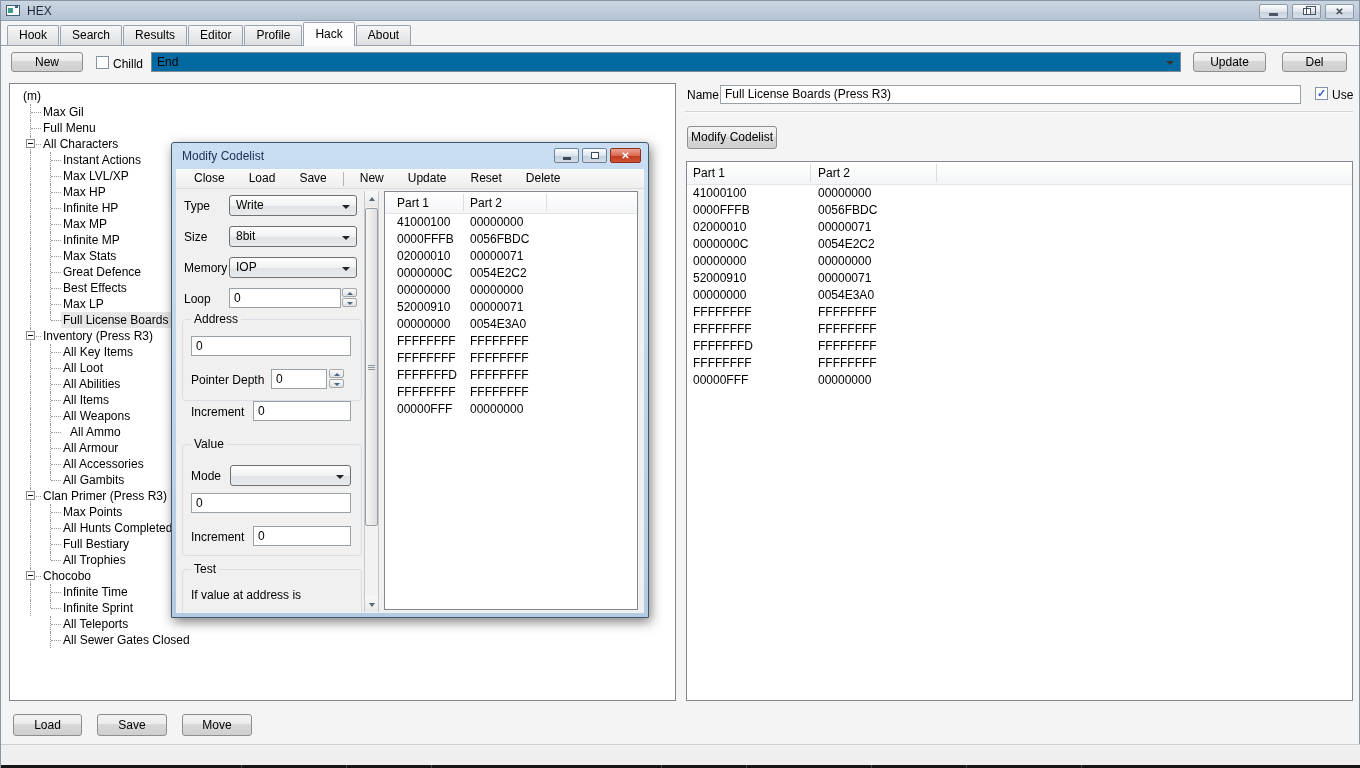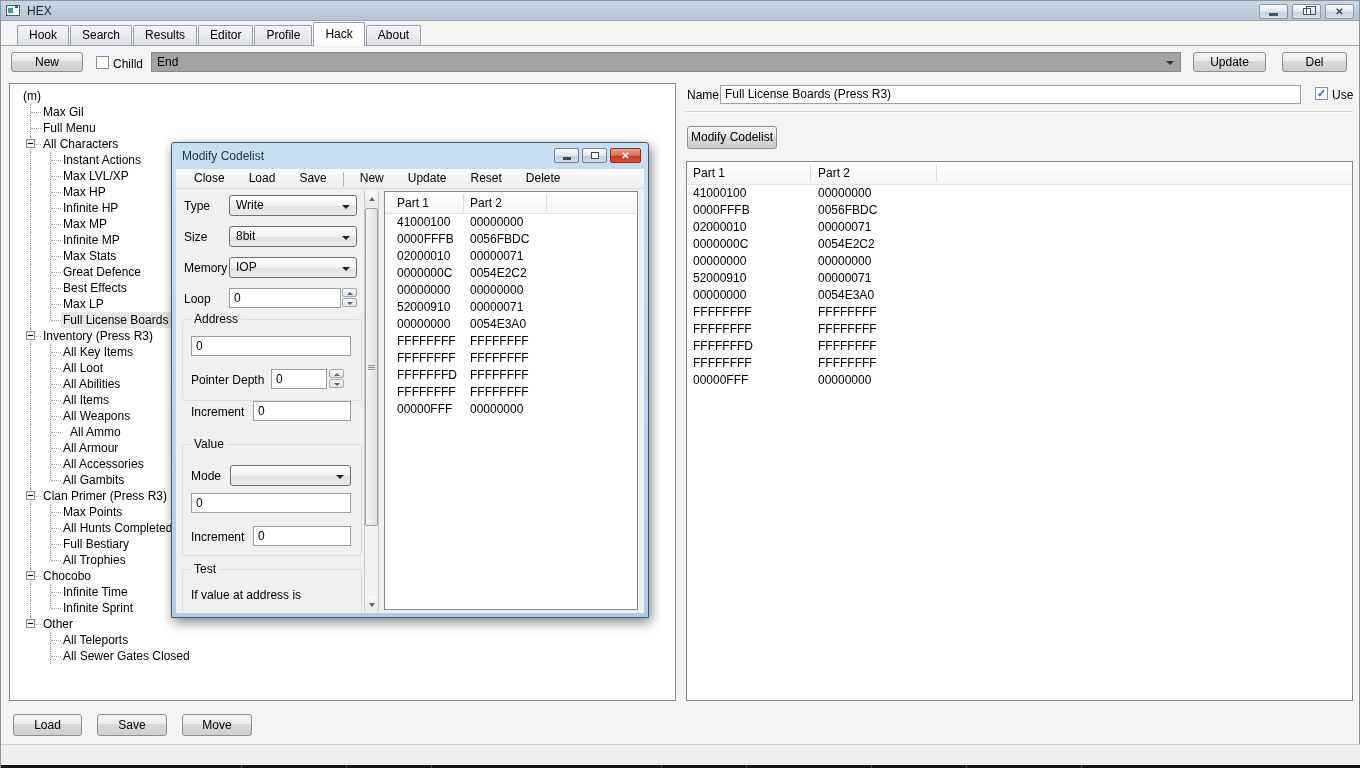--- a/index.html
+++ b/index.html
@@ -20,29 +20,29 @@
   .win-btn { width:29px; height:15px; border:1px solid #8b98a6; border-radius:2px;
     background:linear-gradient(#fdfdfd,#dfe5ec 50%,#c9d2dc 51%,#d8dfe7);
     display:flex; align-items:center; justify-content:center; font-size:9px; color:#37424e; }
   .glyph-min { width:9px; height:3px; background:#4a5663; margin-top:6px; }
   .glyph-restore { width:8px; height:7px; border:1px solid #4a5663; position:relative; background:#fff; }
   .glyph-restore::before { content:""; position:absolute; left:2px; top:-3px; width:8px; height:7px; border:1px solid #4a5663; }
   .glyph-x { font-weight:bold; font-size:10px; color:#3e4956; }
 
   
   .tabbar { position:absolute; left:0; top:21px; right:0; height:24px; display:flex;
-    align-items:flex-end; padding-left:16px; border-bottom:1px solid #98a3af; }
+    align-items:flex-end; padding-left:6px; border-bottom:1px solid #98a3af; }
   .tab { height:20px; line-height:19px; padding:0 11px; background:linear-gradient(#f6f6f6,#dddfe2);
     border:1px solid #98a3af; border-bottom:none; border-radius:2px 2px 0 0; margin-right:1px; }
   .tab.active { height:24px; line-height:22px; background:#fdfdfd; position:relative; z-index:2; margin-bottom:-1px; }
 
   
   .btn { position:absolute; border:1px solid #8e8e8e; border-radius:3px; text-align:center;
     background:linear-gradient(#f4f4f4,#ebebeb 45%,#d8d8d8 46%,#cfcfcf); }
-  .combo-flat { position:absolute; background:#a3a3a3; border:1px solid #7f8b99; padding-left:5px; }
+  .combo-flat { position:absolute; background:#0369a1; border:1px solid #7f8b99; padding-left:5px; }
   .arr { width:0; height:0; border:4px solid transparent; border-top:4px solid #333;
     position:absolute; right:6px; top:50%; margin-top:-1px; }
   .checkbox { position:absolute; width:13px; height:13px; background:#fff; border:1px solid #8393a7;
     font-size:11px; font-weight:bold; color:#3b5fc0; line-height:11px; text-align:center; }
   .textinput { position:absolute; background:#fff; border:1px solid #98a0a8; padding-left:4px; }
 
   
   .lbl { position:absolute; }
 
   
@@ -366,26 +366,20 @@
         <div class="t-hline" style="left: 41px; width: 10px;"></div>
         <div class="t-label" style="left: 51px;">Infinite Time</div>
       </div>
       <div class="tree-row">
         <div class="t-vline" style="left: 20px; top: 0px; height: 16px;"></div>
         <div class="t-vline" style="left: 40px; top: 0px; height: 8px;"></div>
         <div class="t-hline" style="left: 41px; width: 10px;"></div>
         <div class="t-label" style="left: 51px;">Infinite Sprint</div>
       </div>
       <div class="tree-row">
-        <div class="t-vline" style="left: 20px; top: 0px; height: 8px;"></div>
-        <div class="t-hline" style="left: 21px; width: 10px;"></div>
-        <div class="t-exp" style="left: 16px;"></div>
-        <div class="t-label" style="left: 31px;">Other</div>
-      </div>
-      <div class="tree-row">
         <div class="t-vline" style="left: 40px; top: 0px; height: 16px;"></div>
         <div class="t-hline" style="left: 41px; width: 10px;"></div>
         <div class="t-label" style="left: 51px;">All Teleports</div>
       </div>
       <div class="tree-row">
         <div class="t-vline" style="left: 40px; top: 0px; height: 16px;"></div>
         <div class="t-hline" style="left: 41px; width: 10px;"></div>
         <div class="t-label" style="left: 51px;">All Sewer Gates Closed</div>
       </div>
     </div>

